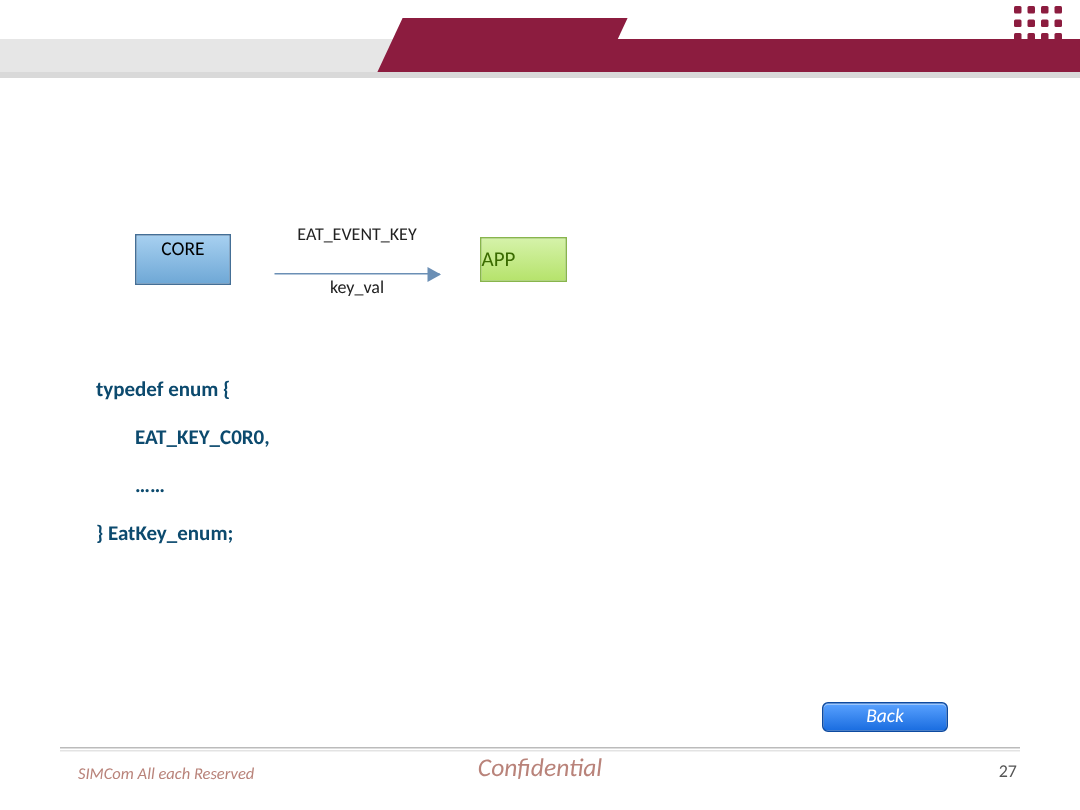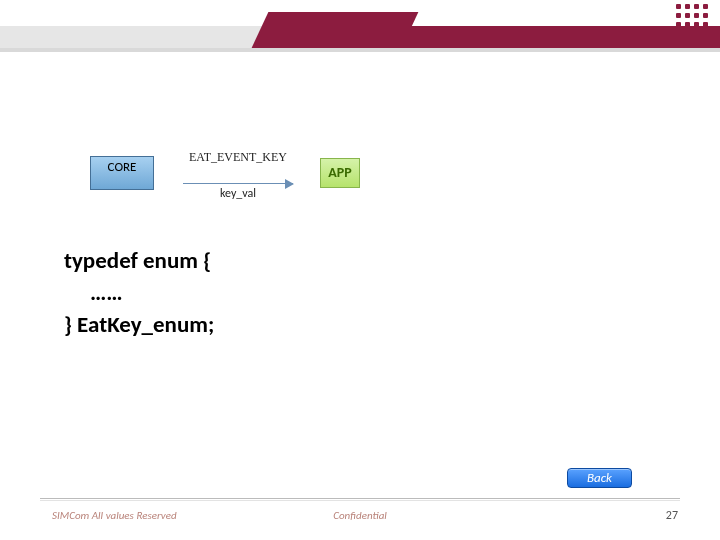--- a/index.html
+++ b/index.html
@@ -19,39 +19,39 @@
   .rib-under { position: absolute; top: 48px; left: 0; width: 720px; height: 4px; background: #d9d9d9; }
 
   .heading { position: absolute; top: 64px; left: 40px; font-size: 22px; font-weight: bold; color: #222; }
 
   .sub1 { position: absolute; top: 116px; left: 40px; font-size: 19px; font-weight: bold; color: #2a6099; }
 
   
   .diagram { position: absolute; top: 150px; left: 90px; width: 330px; height: 46px; }
   .box-core { position:absolute; left:0; top:6px; width:64px; height:34px; background: linear-gradient(#a7d0f0,#6fa8d6); border:1px solid #446f96; color:#000; font-size:13px; text-align:center; line-height:15px; padding-top:2px;}
   .arrow-wrap { position:absolute; left:78px; top:0; width:140px; text-align:center; font-size:12px; color:#222; }
-  .arrow-top { margin-bottom:18px;font-family:Liberation Serif, serif; }
+  .arrow-top { margin-bottom:18px; }
   .arrow-line { position:relative; width:110px; height:1px; background:#6b8fb5; margin:3px auto 2px auto; }
   .arrow-line:after { content:""; position:absolute; right:-1px; top:-4px; border-left:9px solid #6b8fb5; border-top:5px solid transparent; border-bottom:5px solid transparent; }
   .arrow-bot { font-size:12px; }
-  .box-app { position:absolute; left:230px; top:8px; width:40px; height:30px; background: linear-gradient(#d5f2a9,#b6e36c); border:1px solid #88b54c; color:#3a6b00; font-size:14px; text-align:center; line-height:28px;font-weight:bold; }
+  .box-app { position:absolute; left:230px; top:8px; width:58px; height:30px; background: linear-gradient(#d5f2a9,#b6e36c); border:1px solid #88b54c; color:#3a6b00; font-size:14px; line-height:28px; }
 
   .sub2 { position: absolute; top: 216px; left: 40px; font-size: 19px; font-weight: bold; color: #2a6099; }
-  .codeblock { position: absolute; top: 244px; left: 64px; font-size: 23px; font-weight: bold; color: #000000; line-height: 32px; }
+  .codeblock { position: absolute; top: 244px; left: 64px; font-size: 14px; font-weight: bold; color: #0c4a6e; line-height: 32px; }
   .codeblock .ind { padding-left: 26px; display:block; }
 
   
-  .back-btn { position:absolute; right:88px; bottom:52px; width:65px; height:20px; background: linear-gradient(#5aa2ff,#1a6de0); border:1px solid #0d4aa0; border-radius:4px; color:#fff; font-style:italic; font-size:13px; text-align:center; line-height:18px; box-shadow: inset 0 1px 0 rgba(255,255,255,.4); }
+  .back-btn { position:absolute; right:88px; bottom:52px; width:84px; height:20px; background: linear-gradient(#5aa2ff,#1a6de0); border:1px solid #0d4aa0; border-radius:4px; color:#fff; font-style:italic; font-size:13px; text-align:center; line-height:18px; box-shadow: inset 0 1px 0 rgba(255,255,255,.4); }
 
   
   .footer-line { position:absolute; bottom:40px; left:40px; right:40px; height:2px; }
   .footer-line:before { content:""; position:absolute; left:0; right:0; top:0; height:1px; background:#bbb; }
   .footer-line:after { content:""; position:absolute; left:0; right:0; top:2px; height:1px; background:#e3e3e3; }
   .footer-left { position:absolute; bottom:18px; left:52px; font-size:11px; color:#b9837a; font-style:italic; }
-  .footer-mid { position:absolute; bottom:18px; left:0; right:0; text-align:center; font-size:11px; color:#b9837a; font-style:italic; }
+  .footer-mid { position:absolute; bottom:18px; left:0; right:0; text-align:center; font-size:17px; color:#b9837a; font-style:italic; }
   .pagenum { position:absolute; bottom:18px; right:42px; font-size:12px; color:#555; }
 </style>
 </head>
 <body>
 <div class="slide">
 
   <div class="dot-grid">
     <span></span>
       <span></span>
       <span></span>
@@ -85,24 +85,25 @@
       <div class="arrow-top">EAT_EVENT_KEY</div>
       <div class="arrow-line"></div>
       <div class="arrow-bot">key_val</div>
     </div>
     <div class="box-app">APP</div>
   </div>
 
 
   <div class="codeblock">
     <span>typedef enum {</span><br>
+    <span class="ind">EAT_KEY_C0R0,</span>
     <span class="ind">……</span>
     <span>} EatKey_enum;</span>
   </div>
 
   <div class="back-btn">Back</div>
 
   <div class="footer-line"></div>
-  <div class="footer-left">SIMCom All values Reserved</div>
+  <div class="footer-left">SIMCom All each Reserved</div>
   <div class="footer-mid">Confidential</div>
   <div class="pagenum">27</div>
 
 </div>
 
 </body></html>

